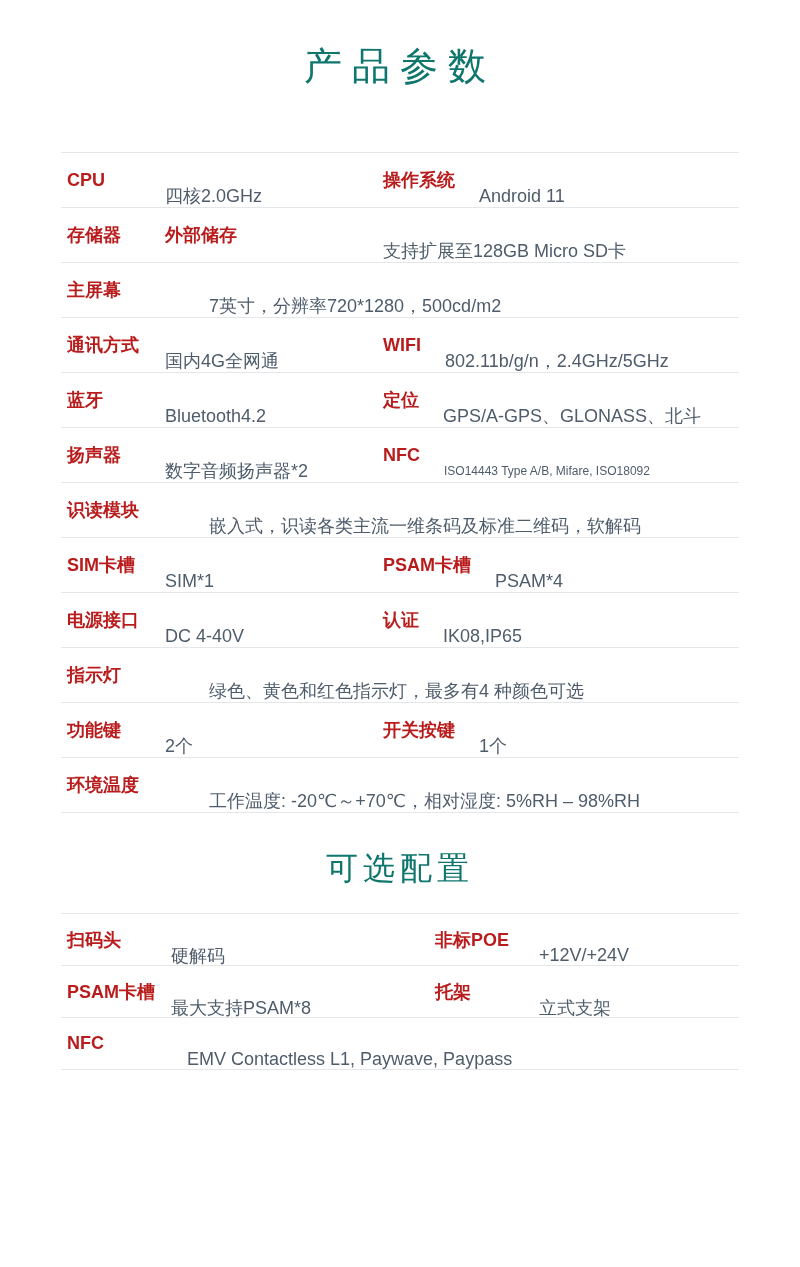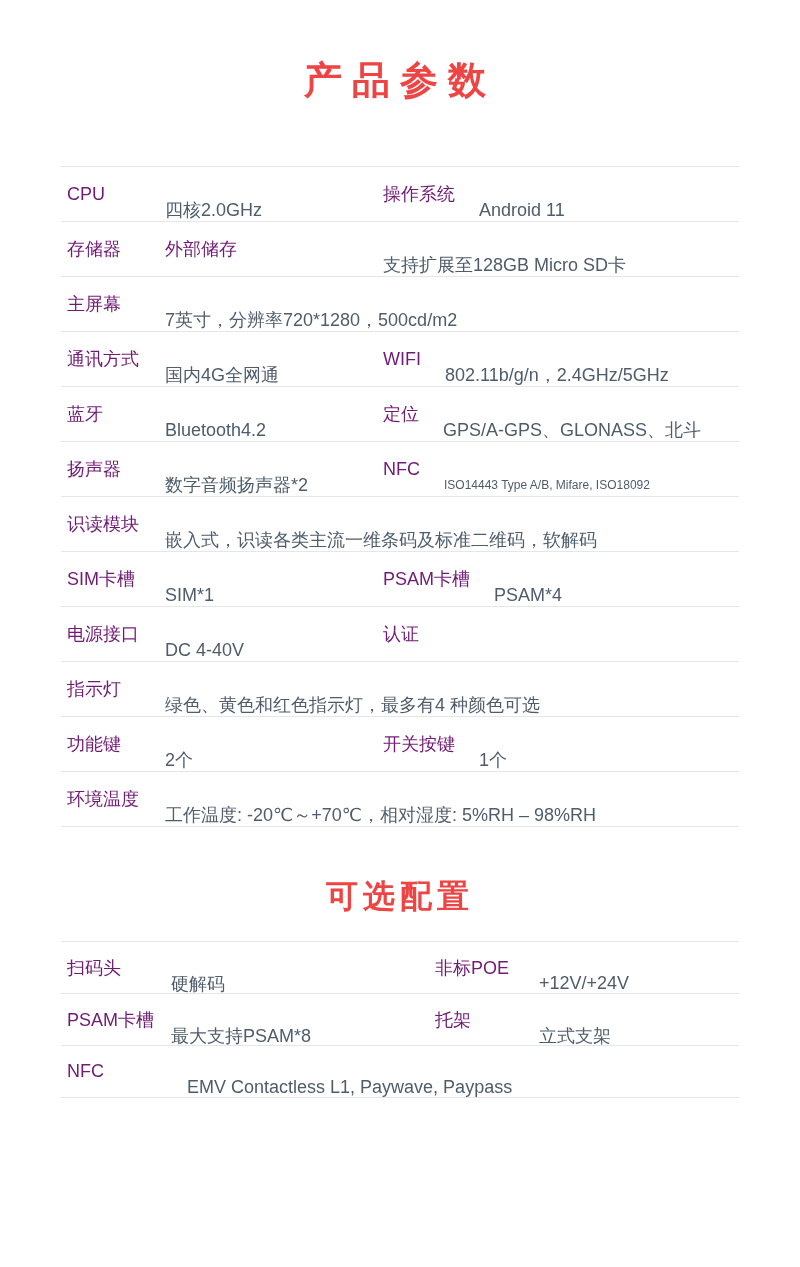--- a/index.html
+++ b/index.html
@@ -12,25 +12,25 @@
     position: relative;
     width: 800px;
     height: 1267px;
     margin: 0 auto;
     background: #ffffff;
     overflow: hidden;
   }
   .section-title {
     text-align: center;
     font-size: 38px;
-    font-weight: 700;
-    color: #ef4444;
+    font-weight: 400;
+    color: #0f766e;
     letter-spacing: 10px;
     line-height: 48px;
-    margin: 14px;
+    margin: 0;
     padding-top: 42px;
   }
   .section-title.secondary {
     font-size: 32px;
     letter-spacing: 5px;
     line-height: 46px;
     padding-top: 32px;
   }
   .spec-table {
     width: 678px;
@@ -43,28 +43,28 @@
     display: grid;
     align-items: center;
     border-top: 1px solid #e5e6e8;
     box-sizing: border-box;
     padding-left: 6px;
   }
   .t1 .row { height: 55px; }
   .t2 .row { height: 52px; }
 
   .t1 .row.pair { grid-template-columns: 98px 218px max-content 1fr; }
-  .t1 .row.span { grid-template-columns: 98px 1fr; }
+  .t1 .row.span { grid-template-columns: 98px 1fr; gap: 44px; }
   .t2 .row.pair { grid-template-columns: 104px 264px 104px 1fr; }
   .t2 .row.span { grid-template-columns: 120px 1fr; }
 
   .lbl {
     font-size: 18px;
-    font-weight: 400;
-    color: #701a75;
+    font-weight: 700;
+    color: #b91c1c;
     white-space: nowrap;
     padding-right: 16px;
   }
   .row.pair .lbl.second { padding-right: 24px; }
   .val {
     font-size: 18px;
     font-weight: 400;
     color: #4e5c6b;
     white-space: nowrap;
     overflow: hidden;
@@ -120,20 +120,21 @@
       <div class="row pair">
         <span class="lbl">SIM卡槽</span>
         <span class="val">SIM*1</span>
         <span class="lbl second">PSAM卡槽</span>
         <span class="val">PSAM*4</span>
       </div>
       <div class="row pair">
         <span class="lbl">电源接口</span>
         <span class="val">DC 4-40V</span>
         <span class="lbl second">认证</span>
+        <span class="val">IK08,IP65</span>
       </div>
       <div class="row span">
         <span class="lbl">指示灯</span>
         <span class="val">绿色、黄色和红色指示灯，最多有4 种颜色可选</span>
       </div>
       <div class="row pair">
         <span class="lbl">功能键</span>
         <span class="val">2个</span>
         <span class="lbl second">开关按键</span>
         <span class="val">1个</span>

